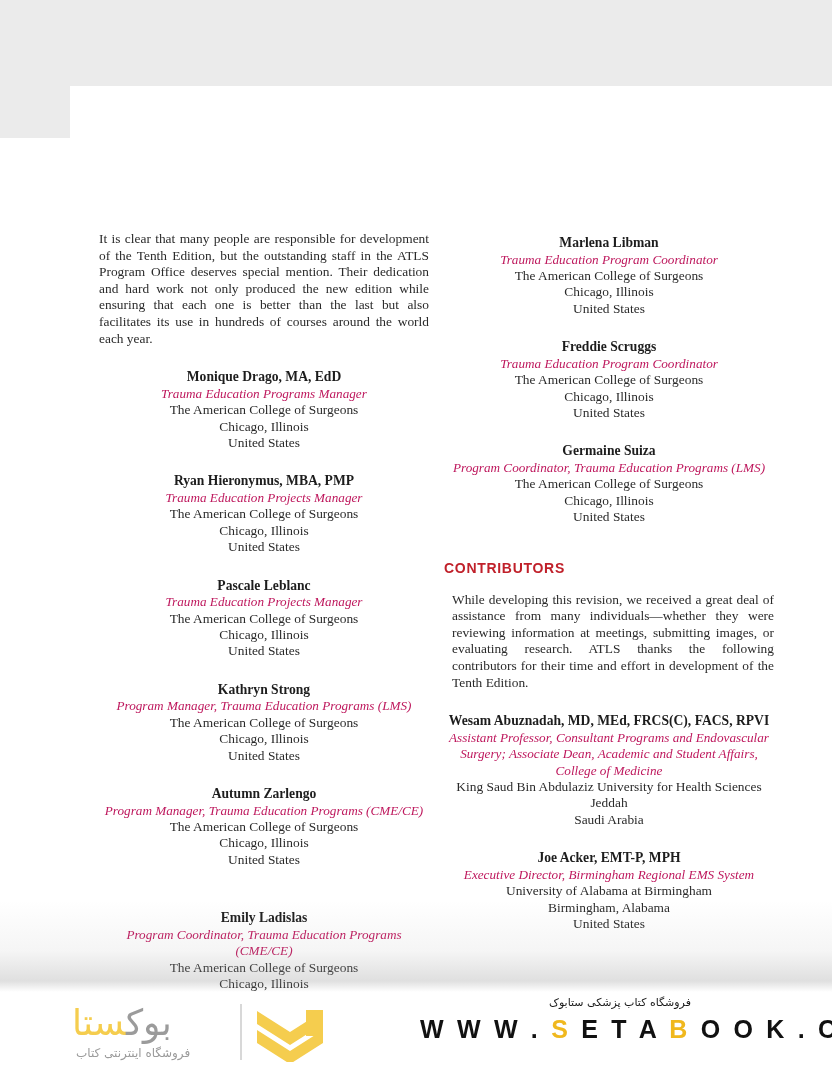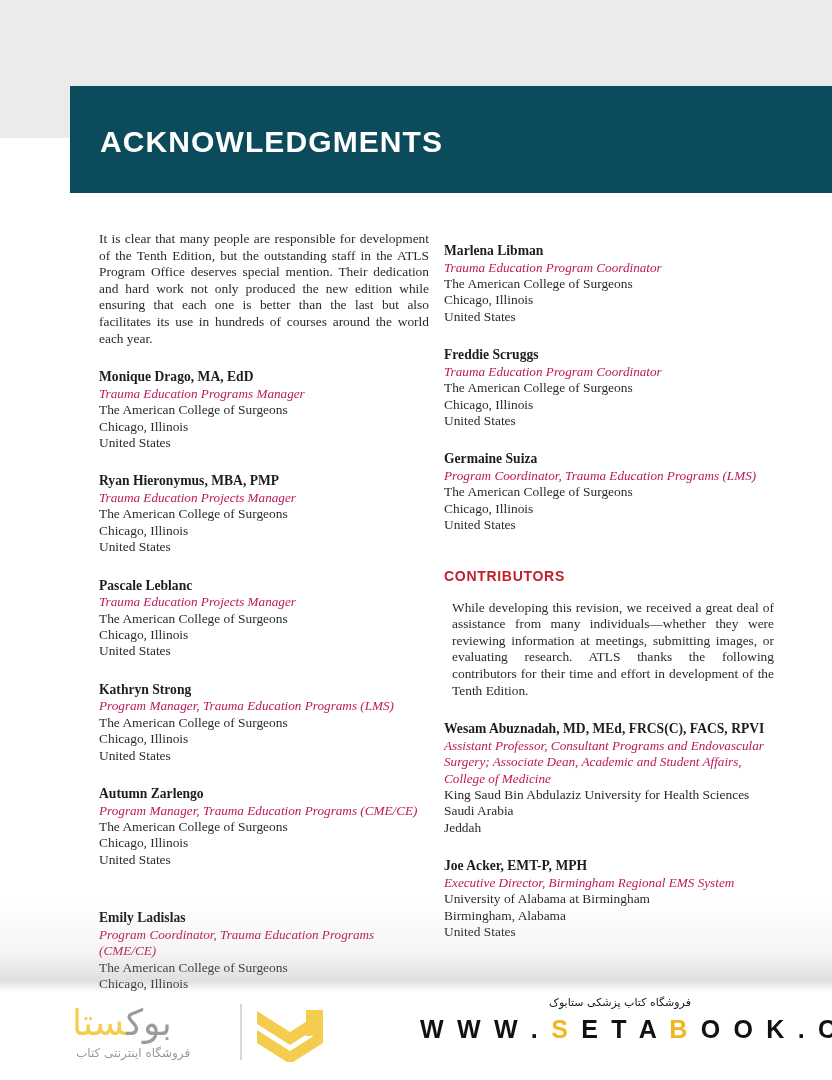--- a/index.html
+++ b/index.html
@@ -87,21 +87,21 @@
     margin: 34px 0 16px 0;
   }
   .contrib-intro {
     font-size: 13.4px;
     line-height: 16.6px;
     color: #2a2a2a;
     text-align: justify;
     margin: 0 0 22px 8px;
   }
 
-  .entry { margin: 12px 0 22px 0; }
+  .entry { margin: 4px 0 22px 0; text-align: center; }
   .entry.gap-big { margin-top: 42px; }
   .entry .ename {
     font-size: 13.6px;
     font-weight: bold;
     color: #1d1d1d;
     line-height: 16.6px;
   }
   .entry .etitle {
     font-size: 13.2px;
     font-style: italic;
@@ -204,23 +204,20 @@
   .footer-url .gold { color: #f0b81e; }
 </style>
 </head>
 <body>
 
 <div class="page">
 
   <div class="gray-corner-wide"></div>
   <div class="gray-corner"></div>
 
-  <div class="banner">
-    <div class="banner-title">ACKNOWLEDGMENTS</div>
-  </div>
 
   <div class="body-area">
 
     <div class="col col-left">
       <p class="intro">It is clear that many people are responsible for development of the Tenth Edition, but the outstanding staff in the ATLS Program Office deserves special mention. Their dedication and hard work not only produced the new edition while ensuring that each one is better than the last but also facilitates its use in hundreds of courses around the world each year.</p>
       <div id="left-entries">
           <div class="entry">
             <div class="ename">Monique Drago, MA, EdD</div>
             <div class="etitle">Trauma Education Programs Manager</div>
             <div class="eline">The American College of Surgeons</div>
@@ -289,22 +286,22 @@
             <div class="eline">United States</div>
           </div>
         </div>
       <div class="section-head">CONTRIBUTORS</div>
       <p class="contrib-intro">While developing this revision, we received a great deal of assistance from many individuals—whether they were reviewing information at meetings, submitting images, or evaluating research. ATLS thanks the following contributors for their time and effort in development of the Tenth Edition.</p>
       <div id="right-entries-bottom">
           <div class="entry">
             <div class="ename">Wesam Abuznadah, MD, MEd, FRCS(C), FACS, RPVI</div>
             <div class="etitle">Assistant Professor, Consultant Programs and Endovascular Surgery; Associate Dean, Academic and Student Affairs, College of Medicine</div>
             <div class="eline">King Saud Bin Abdulaziz University for Health Sciences</div>
+            <div class="eline">Jeddah</div>
             <div class="eline">Saudi Arabia</div>
-            <div class="eline">Jeddah</div>
           </div>
           <div class="entry">
             <div class="ename">Joe Acker, EMT-P, MPH</div>
             <div class="etitle">Executive Director, Birmingham Regional EMS System</div>
             <div class="eline">University of Alabama at Birmingham</div>
             <div class="eline">Birmingham, Alabama</div>
             <div class="eline">United States</div>
           </div>
         </div>
     </div>

